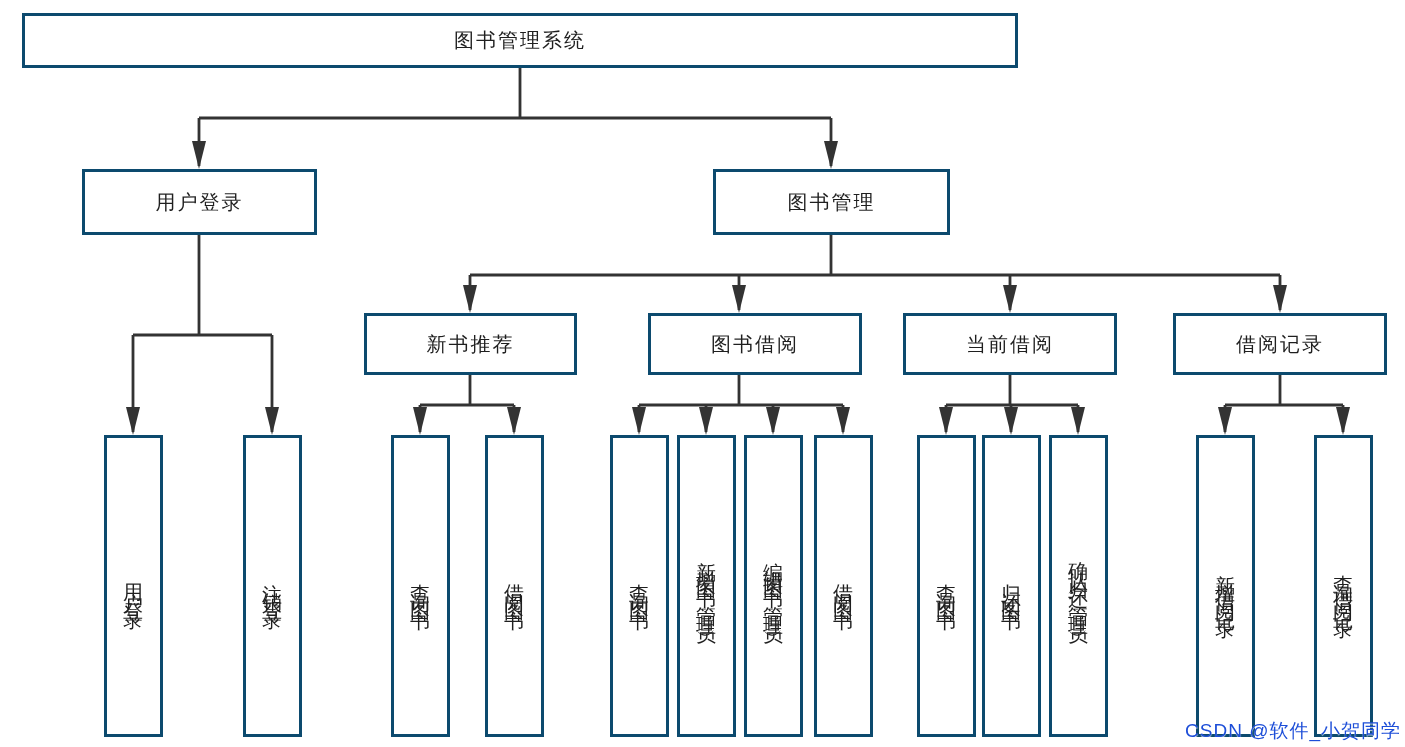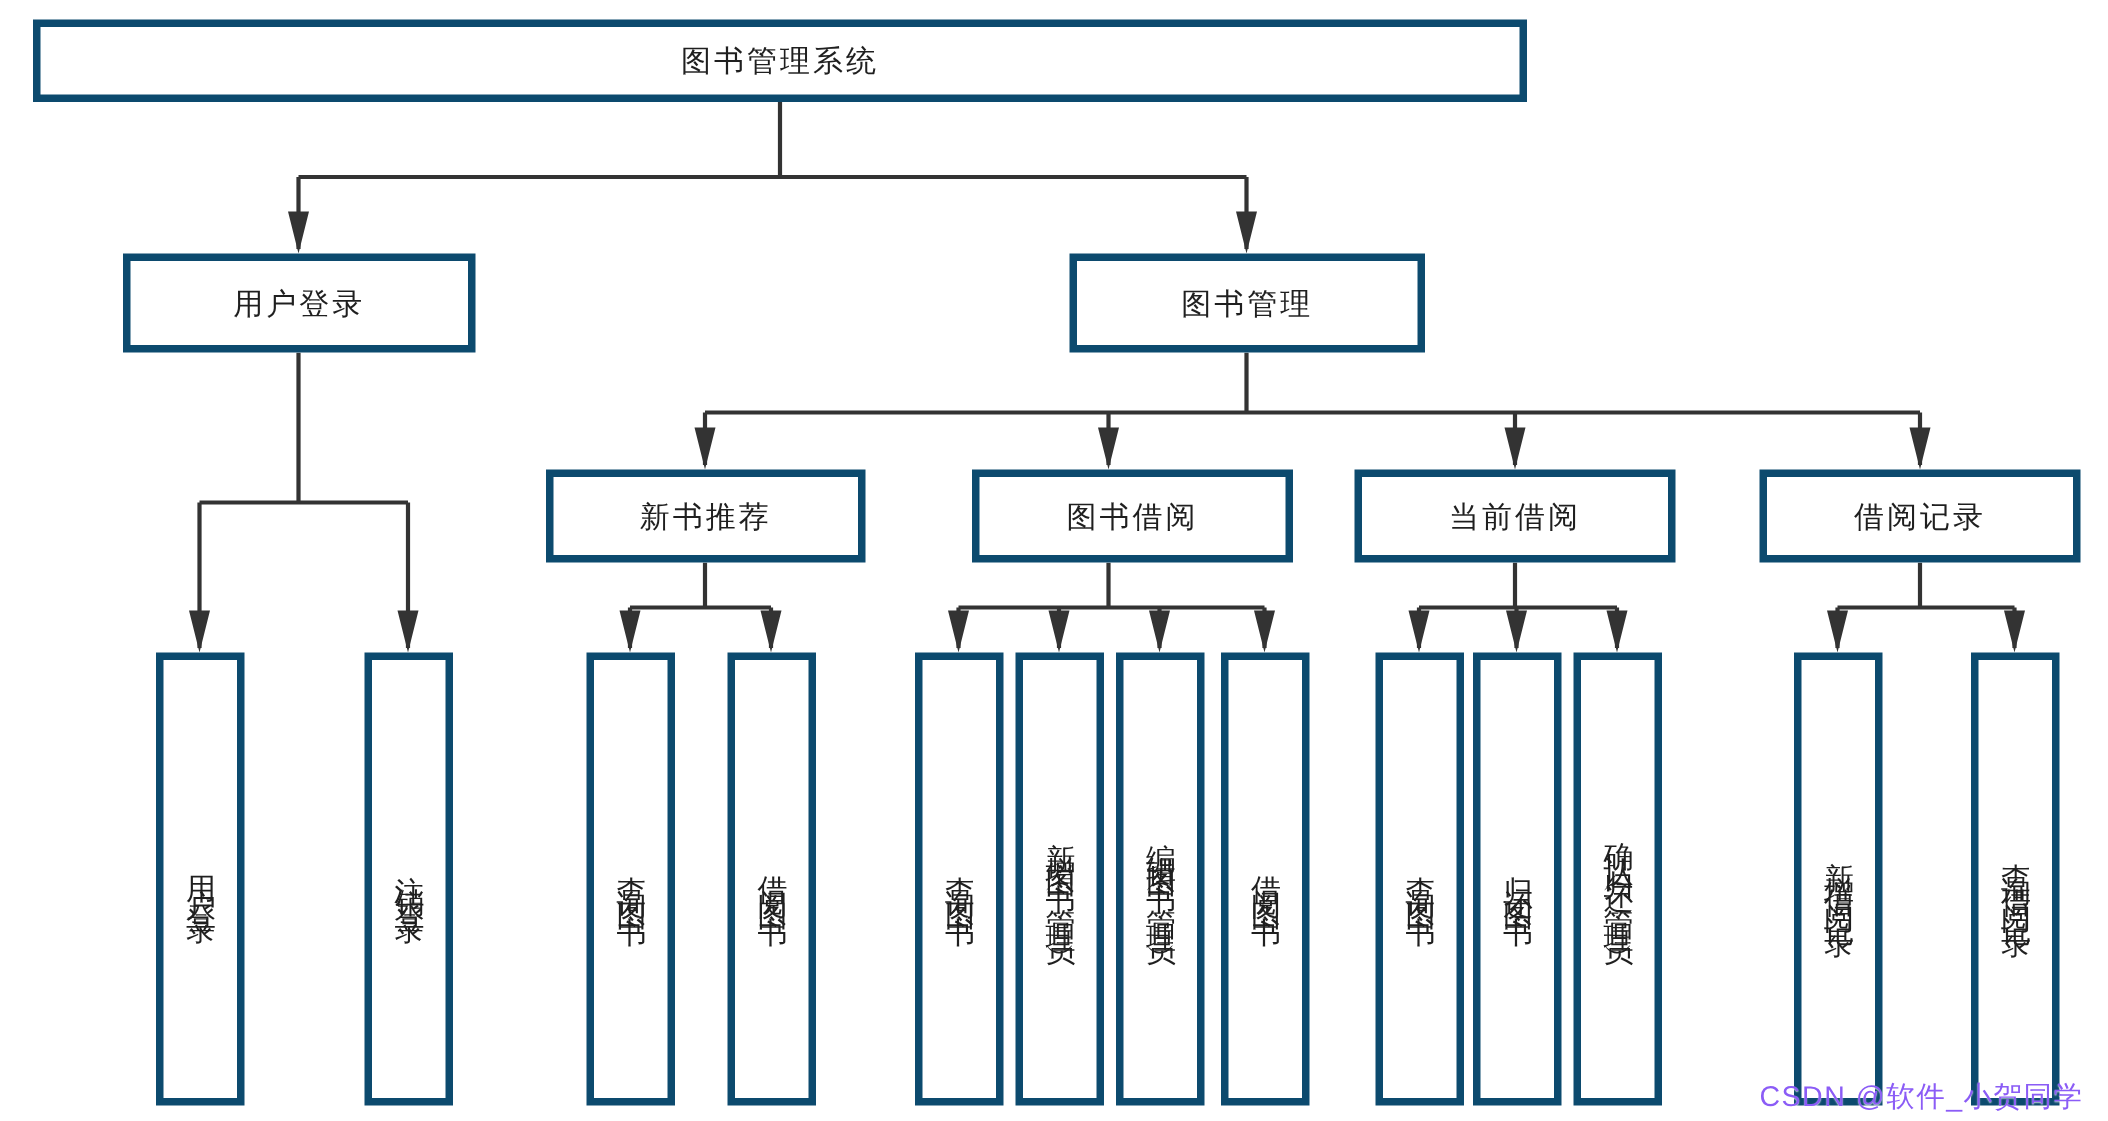--- a/index.html
+++ b/index.html
@@ -18,21 +18,21 @@
     position: absolute;
     inset: 0;
     width: 1405px;
     height: 747px;
     pointer-events: none;
   }
 
   .node {
     position: absolute;
     background: #ffffff;
-    border: 5px solid #0c4a6e;
+    border: 3px solid #0c4a6e;
     display: flex;
     align-items: center;
     justify-content: center;
     color: #1f1f1f;
   }
 
   .node.h { font-size: 20px; letter-spacing: 2px; }
 
   .node.leaf span {
     writing-mode: vertical-rl;
@@ -64,24 +64,24 @@
   .l-7  { left: 744px; }
   .l-8  { left: 814px; }
   .l-9  { left: 917px; }
   .l-10 { left: 982px; }
   .l-11 { left: 1049px; }
   .l-12 { left: 1196px; }
   .l-13 { left: 1314px; }
 
   .watermark {
     position: absolute;
-    right: 16px;
+    right: 4px;
     bottom: 3px;
     font-size: 19px;
-    color: #8b5cf6;
+    color: #1d4ed8;
     letter-spacing: 1px;
     text-shadow: 0 1px 1px rgba(255,255,255,0.8);
     white-space: nowrap;
   }
 </style>
 </head>
 <body>
 
 <div class="stage">
 

